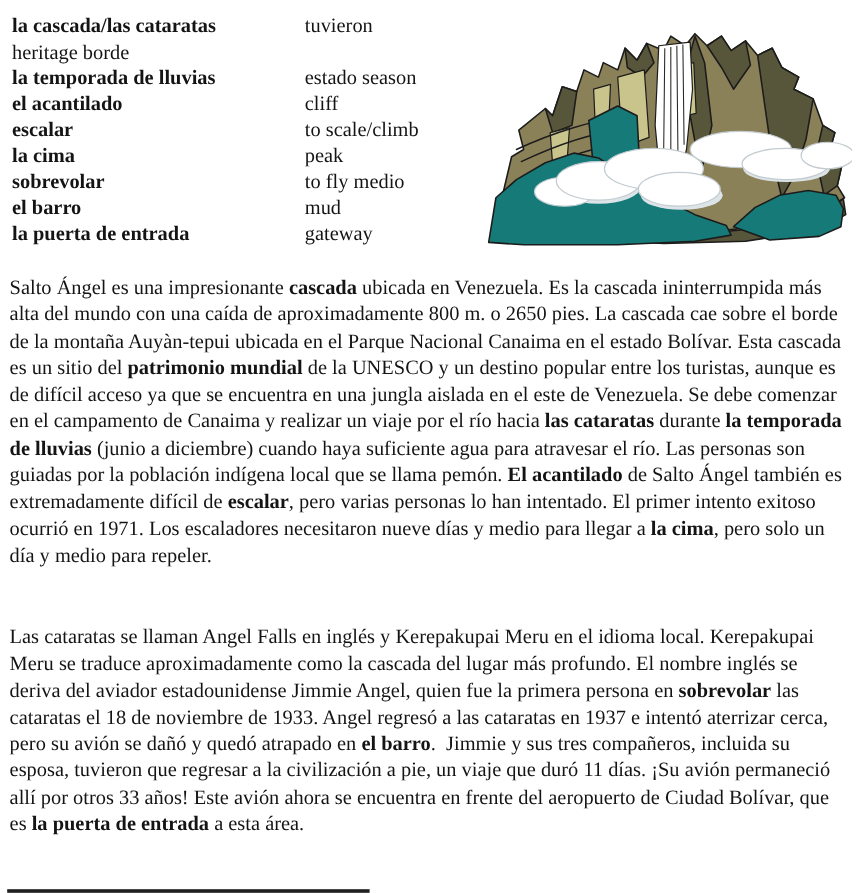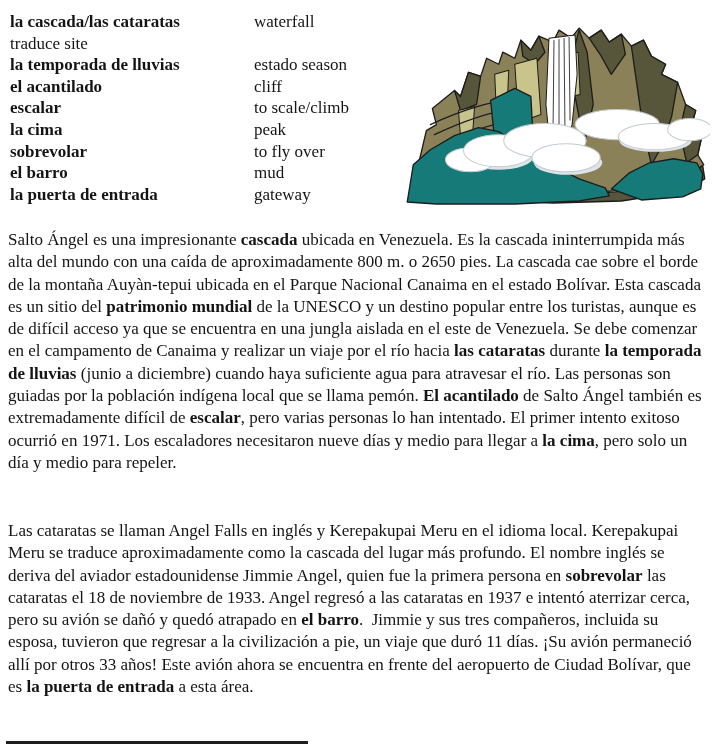--- a/index.html
+++ b/index.html
@@ -30,44 +30,44 @@
   .cloud-shadow { stroke:none; }
   
   .bottom-rule { position:absolute; left:6px; top:741px; width:302px; height:3px; background:#1f1f1f; }
 </style>
 </head>
 <body>
 
 <div class="vocab">
   <div class="vrow">
     <span class="es">la cascada/las cataratas</span>
-    <span class="en">waterfall</span>
+    <span class="en">tuvieron</span>
   </div>
   <div class="vrow">
-    <span class="en">traduce site</span>
+    <span class="en">heritage borde</span>
   </div>
   <div class="vrow">
     <span class="es">la temporada de lluvias</span>
     <span class="en">estado season</span>
   </div>
   <div class="vrow">
     <span class="es">el acantilado</span>
     <span class="en">cliff</span>
   </div>
   <div class="vrow">
     <span class="es">escalar</span>
     <span class="en">to scale/climb</span>
   </div>
   <div class="vrow">
     <span class="es">la cima</span>
     <span class="en">peak</span>
   </div>
   <div class="vrow">
     <span class="es">sobrevolar</span>
-    <span class="en">to fly over</span>
+    <span class="en">to fly medio</span>
   </div>
   <div class="vrow">
     <span class="es">el barro</span>
     <span class="en">mud</span>
   </div>
   <div class="vrow">
     <span class="es">la puerta de entrada</span>
     <span class="en">gateway</span>
   </div>
 </div>

